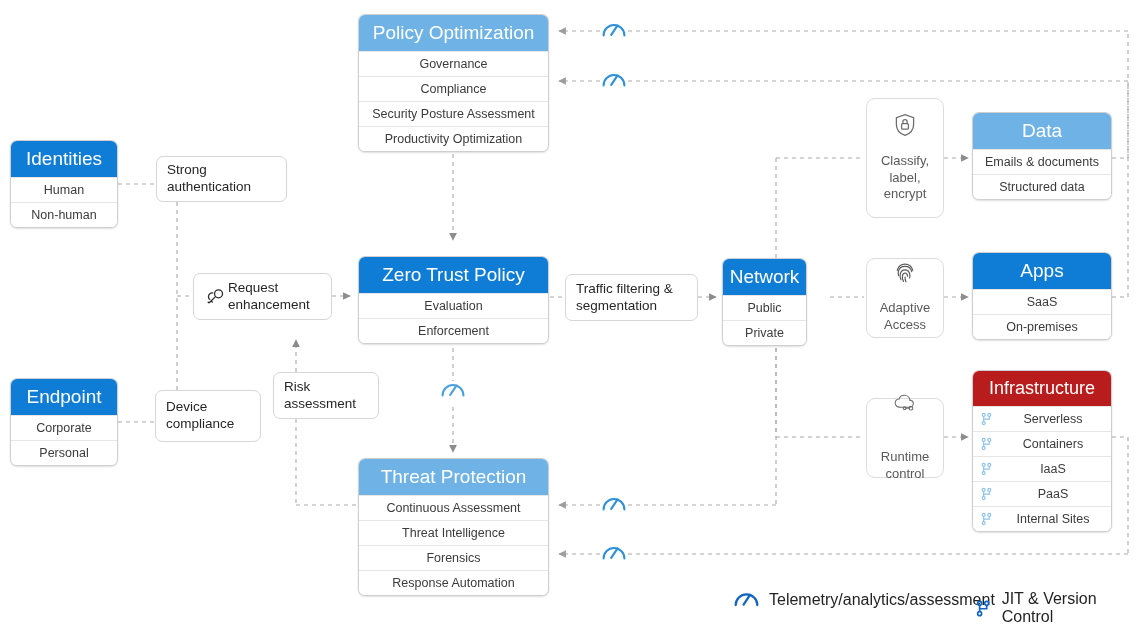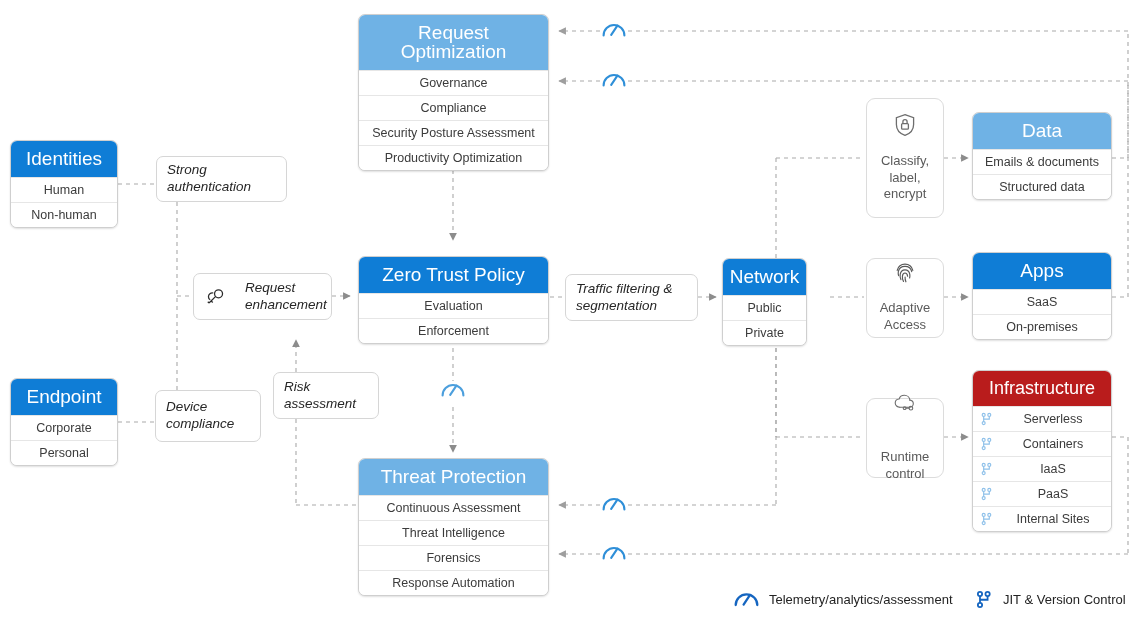--- a/index.html
+++ b/index.html
@@ -11,32 +11,32 @@
         box-shadow:0 1px 2px rgba(0,0,0,.13);overflow:hidden;box-sizing:border-box;}
   .card .hdr{color:#fff;text-align:center;font-size:19px;line-height:1;padding:8px 4px 9px;font-weight:400;}
   .card .hdr.sm{font-size:18px;}
   .card .row{text-align:center;font-size:12.5px;color:#3b3b3b;padding:5px 4px;border-top:1px solid #e6e6e6;
              background:#fff;position:relative;}
   .card .row:first-of-type{border-top:none;}
   .card .row.ind{padding-left:26px;text-align:center;}
 
   .plain{position:absolute;background:#fff;border:1px solid #d6d6d6;border-radius:7px;
          box-sizing:border-box;display:flex;align-items:center;justify-content:center;
-         font-size:13.5px;color:#262626;line-height:1.25;text-align:left;padding:6px 10px;font-style:italic;}
+         font-size:13.5px;color:#262626;line-height:1.25;text-align:left;padding:6px 10px;}
   .plain .txt{display:block;}
 
   .iconbox{position:absolute;background:#fff;border:1px solid #dcdcdc;border-radius:9px;
            box-sizing:border-box;display:flex;flex-direction:column;align-items:center;
            justify-content:center;gap:16px;color:#5a5a5a;font-size:13px;line-height:1.28;text-align:center;}
 
-  .withicon{display:flex;align-items:center;gap:20px;justify-content:flex-start;}
+  .withicon{display:flex;align-items:center;gap:3px;justify-content:flex-start;}
 
   .jit{position:absolute;left:7px;top:50%;transform:translateY(-50%);width:14px;height:14px;}
 
-  .legend{position:absolute;display:flex;align-items:center;gap:9px;font-size:13px;color:#232323;}
+  .legend{position:absolute;display:flex;align-items:center;gap:9px;font-size:16px;color:#232323;}
 
   .tel{position:absolute;width:26px;height:18px;}
 </style>
 </head>
 <body>
 
 <div id="stage">
 
   <svg class="wires" viewBox="0 0 1142 630">
     <defs>
@@ -144,21 +144,21 @@
 
   <div class="plain" style="left:273px;top:372px;width:106px;height:47px;justify-content:flex-start;">
     <span class="txt">Risk assessment</span>
   </div>
 
   <div class="plain" style="left:565px;top:274px;width:133px;height:47px;justify-content:flex-start;">
     <span class="txt">Traffic filtering &amp; segmentation</span>
   </div>
 
   <div class="card" style="left:358px;top:14px;width:191px;">
-    <div class="hdr" style="background:#6FB2E5;">Request Optimization</div>
+    <div class="hdr" style="background:#6FB2E5;">Policy Optimization</div>
     <div class="row">Governance</div>
     <div class="row">Compliance</div>
     <div class="row">Security Posture Assessment</div>
     <div class="row">Productivity Optimization</div>
   </div>
 
   <div class="card" style="left:358px;top:256px;width:191px;">
     <div class="hdr" style="background:#0F7DD6;">Zero Trust Policy</div>
     <div class="row">Evaluation</div>
     <div class="row">Enforcement</div>

